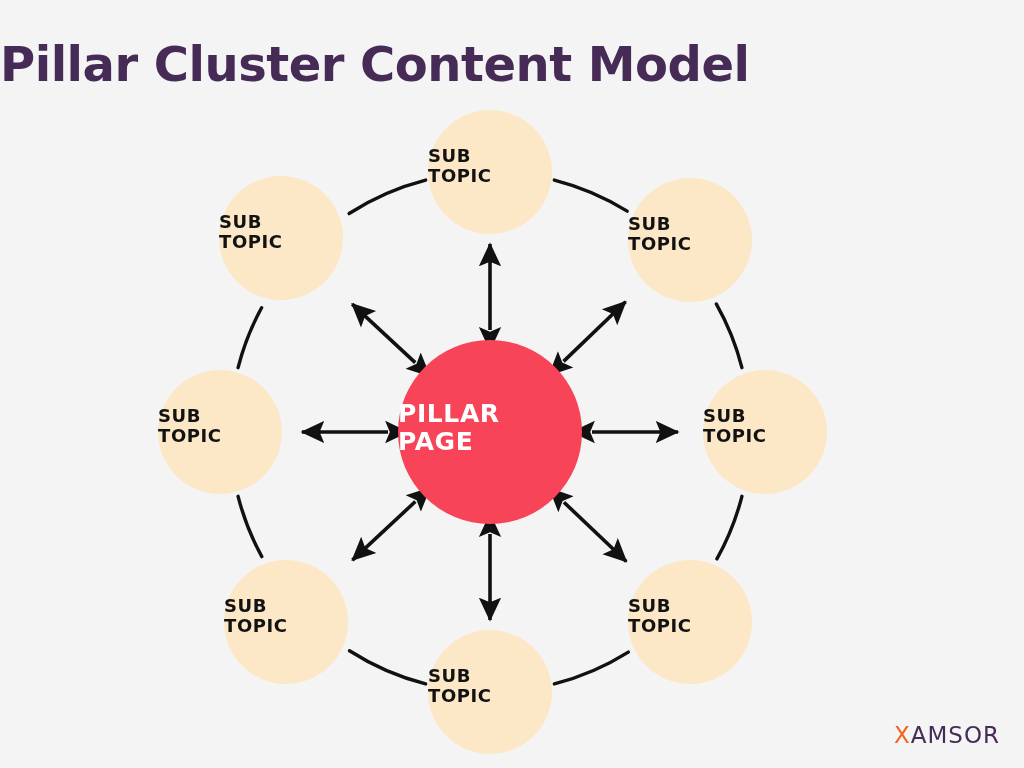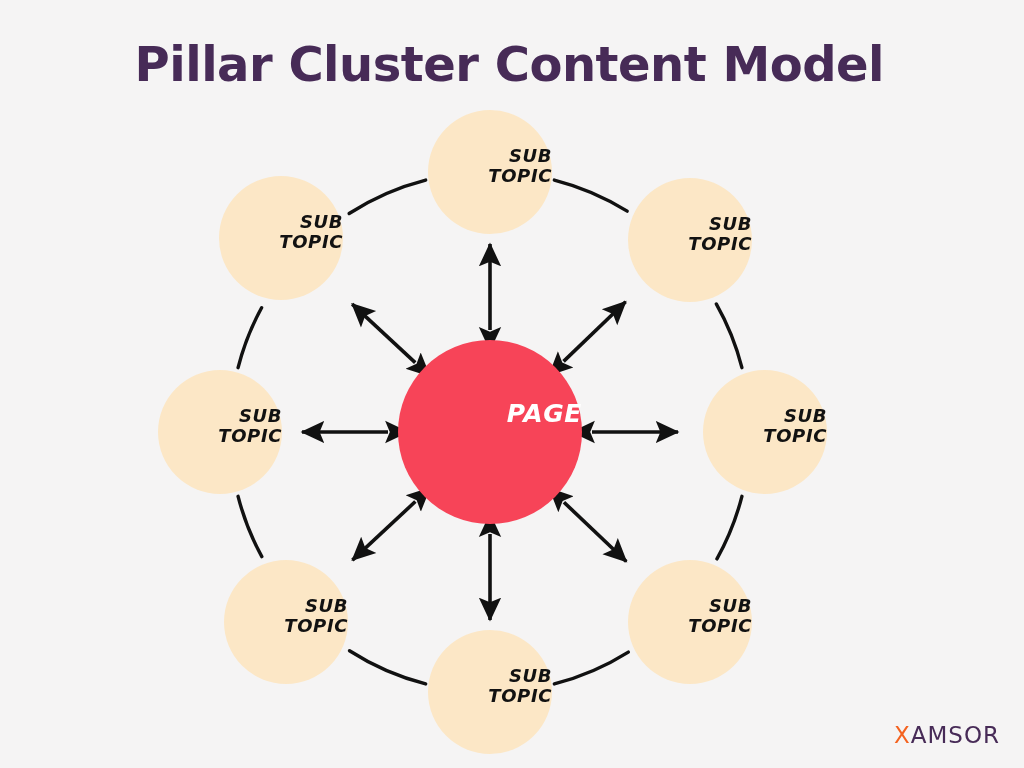--- a/index.html
+++ b/index.html
@@ -12,42 +12,41 @@
     background: #F5F4F4;
     font-family: "Liberation Sans", sans-serif;
     overflow: hidden;
     position: relative;
   }
   #page-title {
     position: absolute;
     top: 36px;
     left: 0;
     width: 884px;
-    text-align: right;
+    text-align: left;
     font-size: 48px;
     font-weight: bold;
     letter-spacing: -0.5px;
     color: #472B57;
     font-family: "DejaVu Sans", sans-serif;
   }
   #diagram {
     position: absolute;
     top: 0;
     left: 0;
     width: 1024px;
     height: 768px;
   }
   .node-label {
     position: absolute;
-    text-align: right;
+    text-align: left;
     line-height: 1.12;
     pointer-events: none;
     font-family: "DejaVu Sans", sans-serif;
     font-weight: bold;
-    font-style: italic;
   }
   .sub-label {
     font-size: 18px;
     letter-spacing: 0.6px;
     color: #121212;
   }
   .pillar-label {
     font-size: 25px;
     letter-spacing: 0.6px;
     color: #FFFFFF;
@@ -141,19 +140,20 @@
     </div>
     <div class="node-label sub-label" style="left: 158px; top: 406px; width: 124px;">
       <div>SUB</div>
       <div>TOPIC</div>
     </div>
     <div class="node-label sub-label" style="left: 219px; top: 212px; width: 124px;">
       <div>SUB</div>
       <div>TOPIC</div>
     </div>
     <div class="node-label pillar-label" style="left: 398px; top: 400px; width: 184px;">
+      <div>PILLAR</div>
       <div>PAGE</div>
     </div>
   </div>
 
 <div id="logo">
   <span class="logo-x">X</span><span class="logo-rest">AMSOR</span>
 </div>
 
 </body></html>

